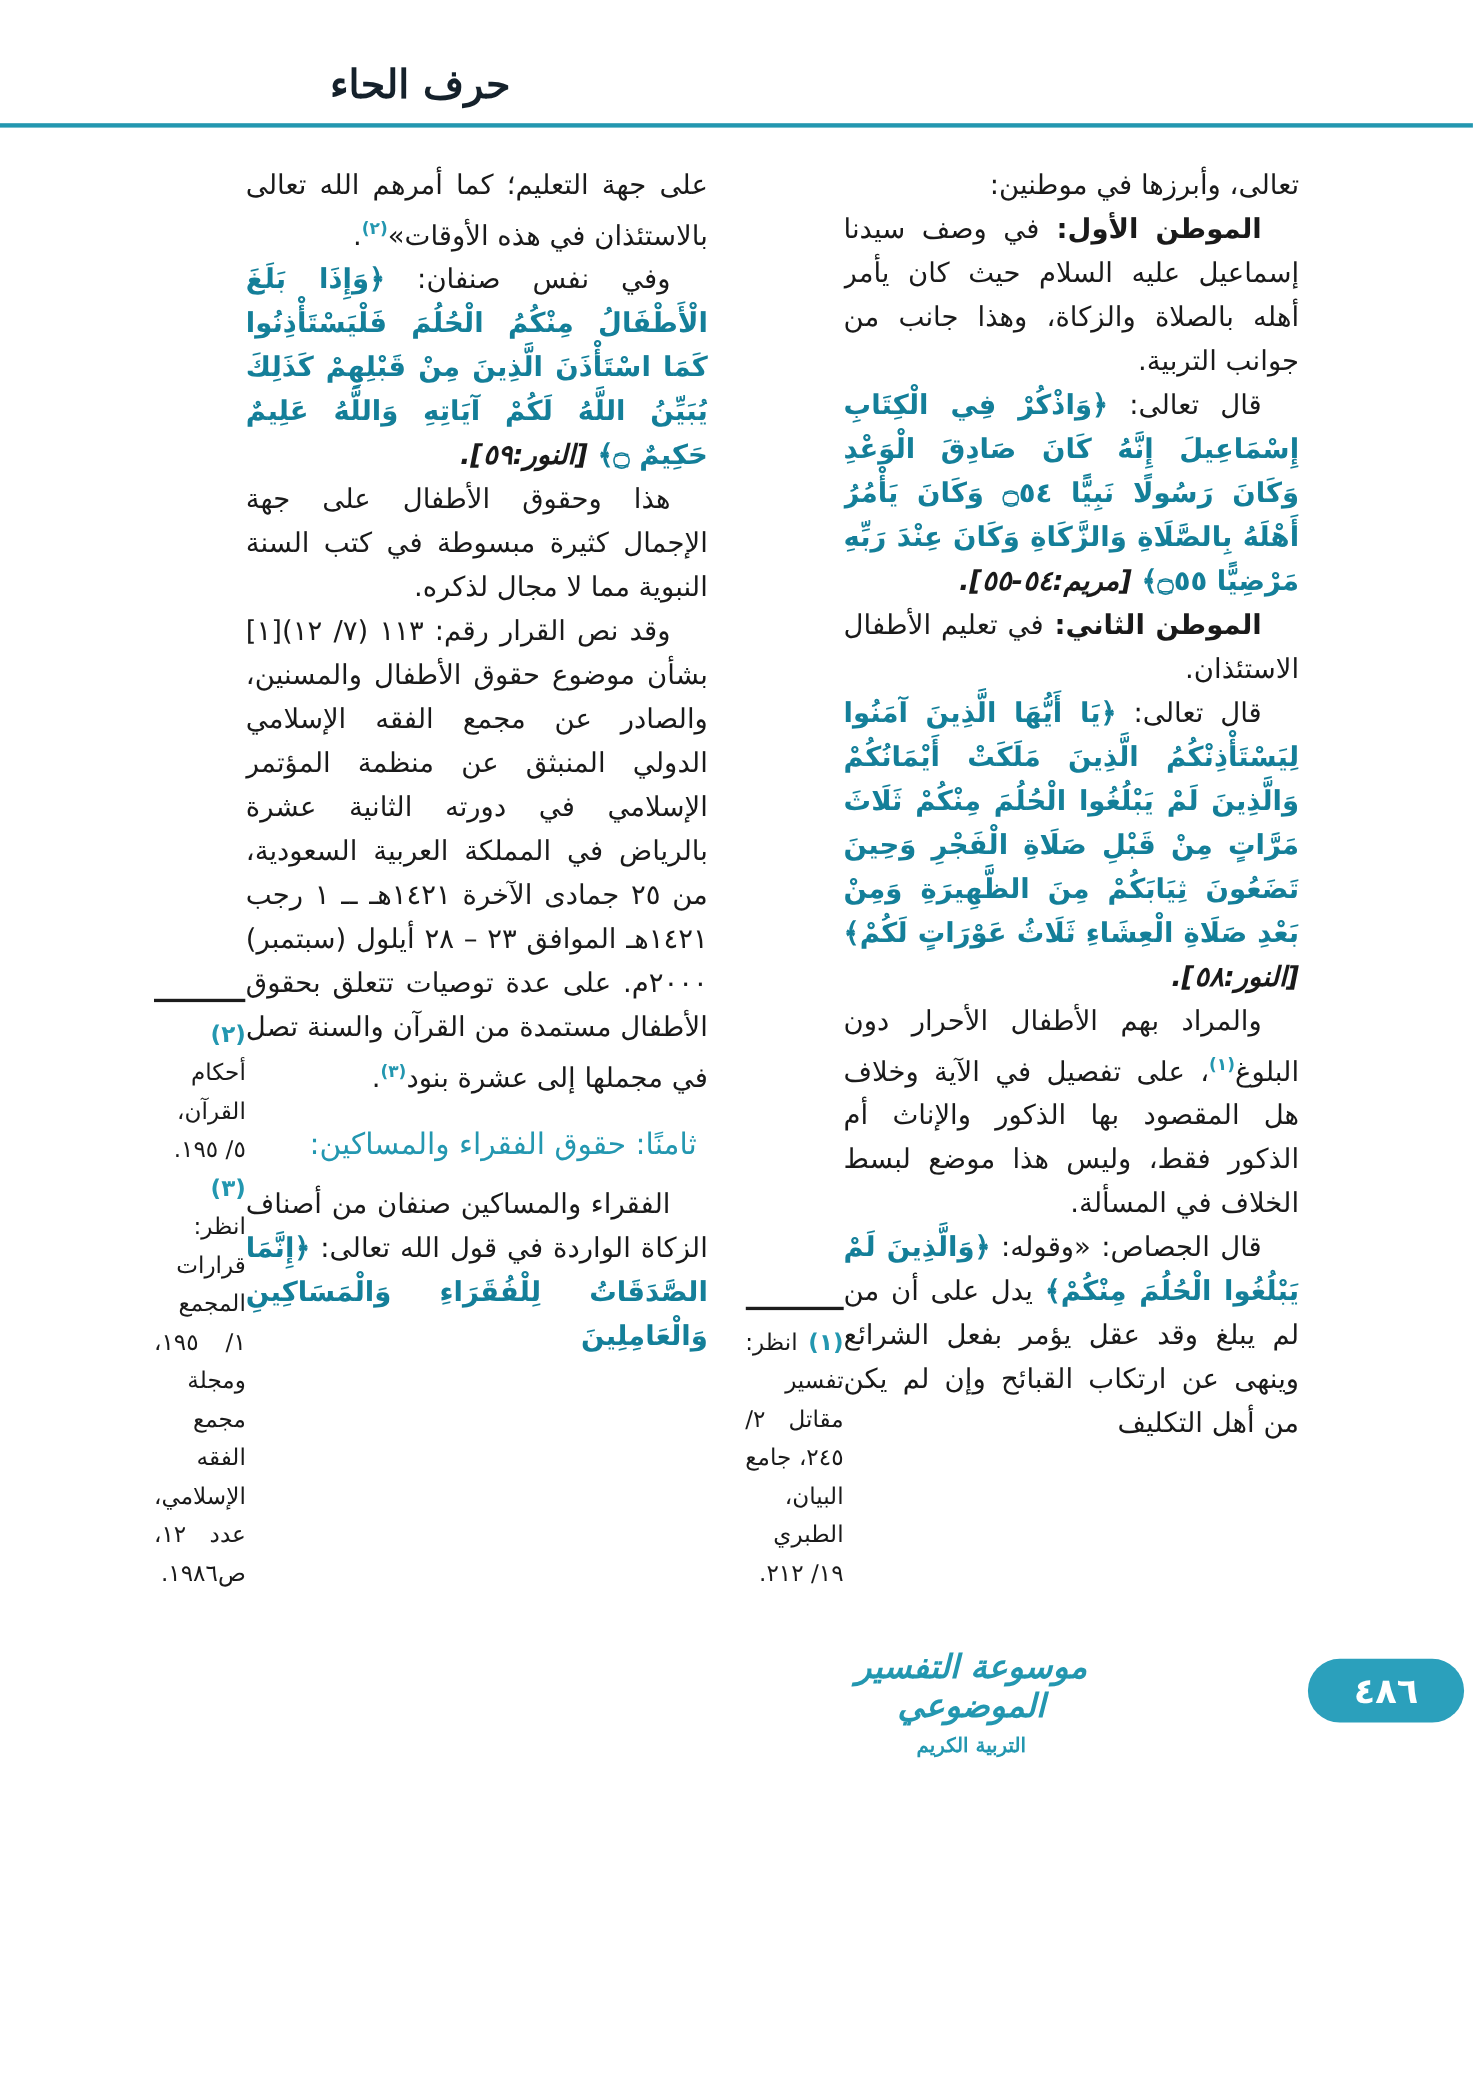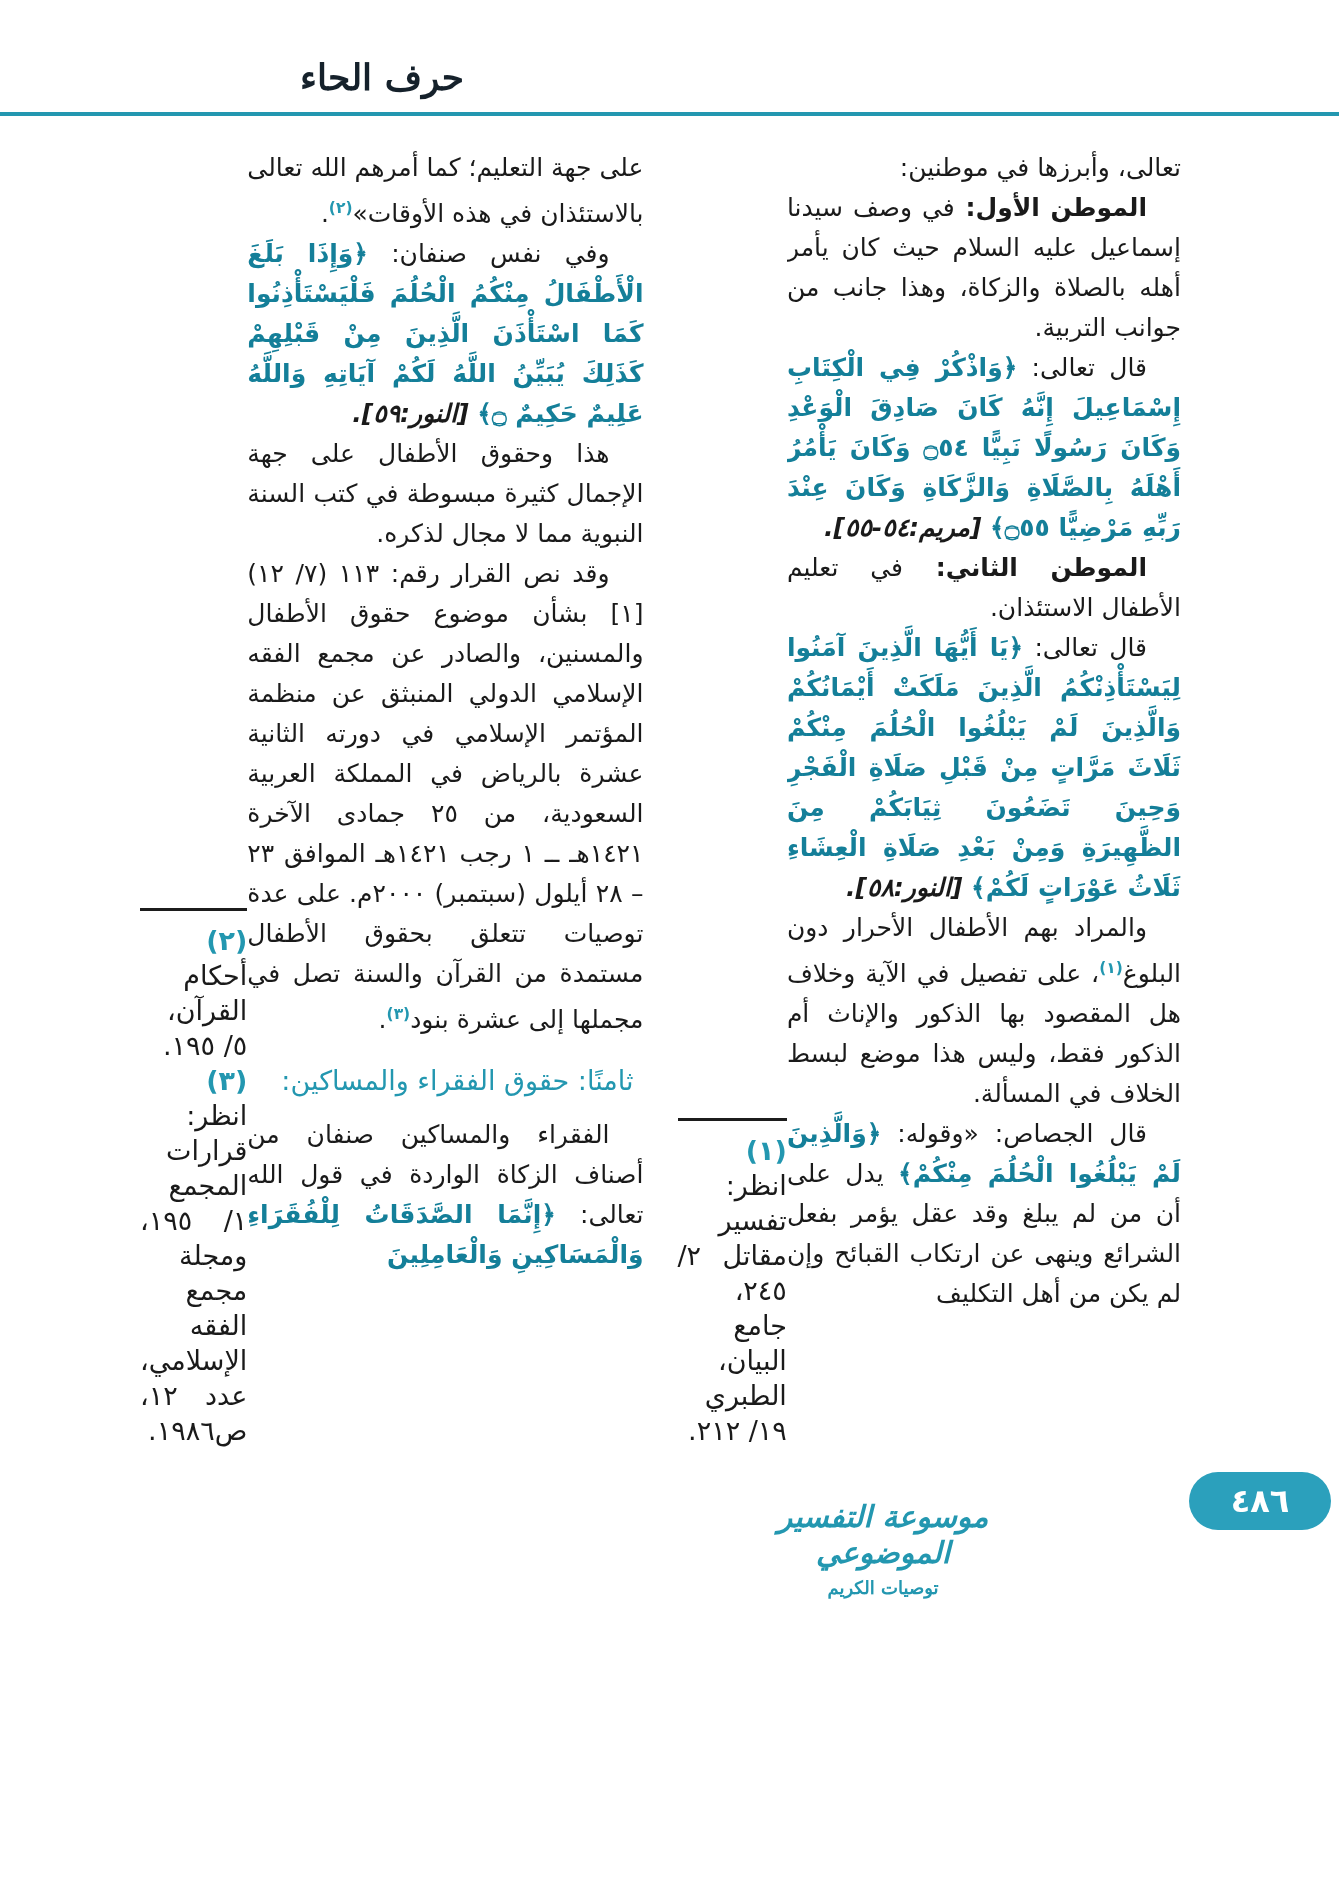--- a/index.html
+++ b/index.html
@@ -86,21 +86,21 @@
     color:var(--accent);
     font-weight:bold;
   }
   
   .footnotes{
     margin-top:auto;
     border-top:3px solid #1c1c1c;
     padding-top:12px;
   }
   .footnote{
-    font-size:27px;
+    font-size:21px;
     line-height:35px;
     text-align:justify;
     text-align-last:right;
   }
   .fn-marker{
     color:var(--accent);
     font-weight:bold;
   }
   
   .publisher-logo{
@@ -119,21 +119,21 @@
     line-height:36px;
   }
   .logo-line2{
     font-size:18px;
     font-weight:bold;
     margin-top:6px;
   }
   .page-badge{
     position:absolute;
     right:8px;
-    bottom:360px;
+    bottom:324px;
     width:142px;
     height:58px;
     background:var(--badge);
     border-radius:30px;
     display:flex;
     align-items:center;
     justify-content:center;
     color:#ffffff;
     font-size:32px;
     font-weight:bold;
@@ -178,20 +178,20 @@
       <div class="footnotes">
           <p class="footnote"><span class="fn-marker">(٢) </span><span>أحكام القرآن، ٥/ ١٩٥.</span></p>
           <p class="footnote"><span class="fn-marker">(٣) </span><span>انظر: قرارات المجمع ١/ ١٩٥، ومجلة مجمع الفقه الإسلامي، عدد ١٢، ص١٩٨٦.</span></p>
         </div>
     </section>
 
   </main>
 
   <div class="publisher-logo">
     <div class="logo-line1">موسوعة التفسير الموضوعي</div>
-    <div class="logo-line2">توصيات الكريم</div>
+    <div class="logo-line2">التربية الكريم</div>
   </div>
 
   <div class="page-badge">
     <span>٤٨٦</span>
   </div>
 
 </div>
 
 </body></html>

